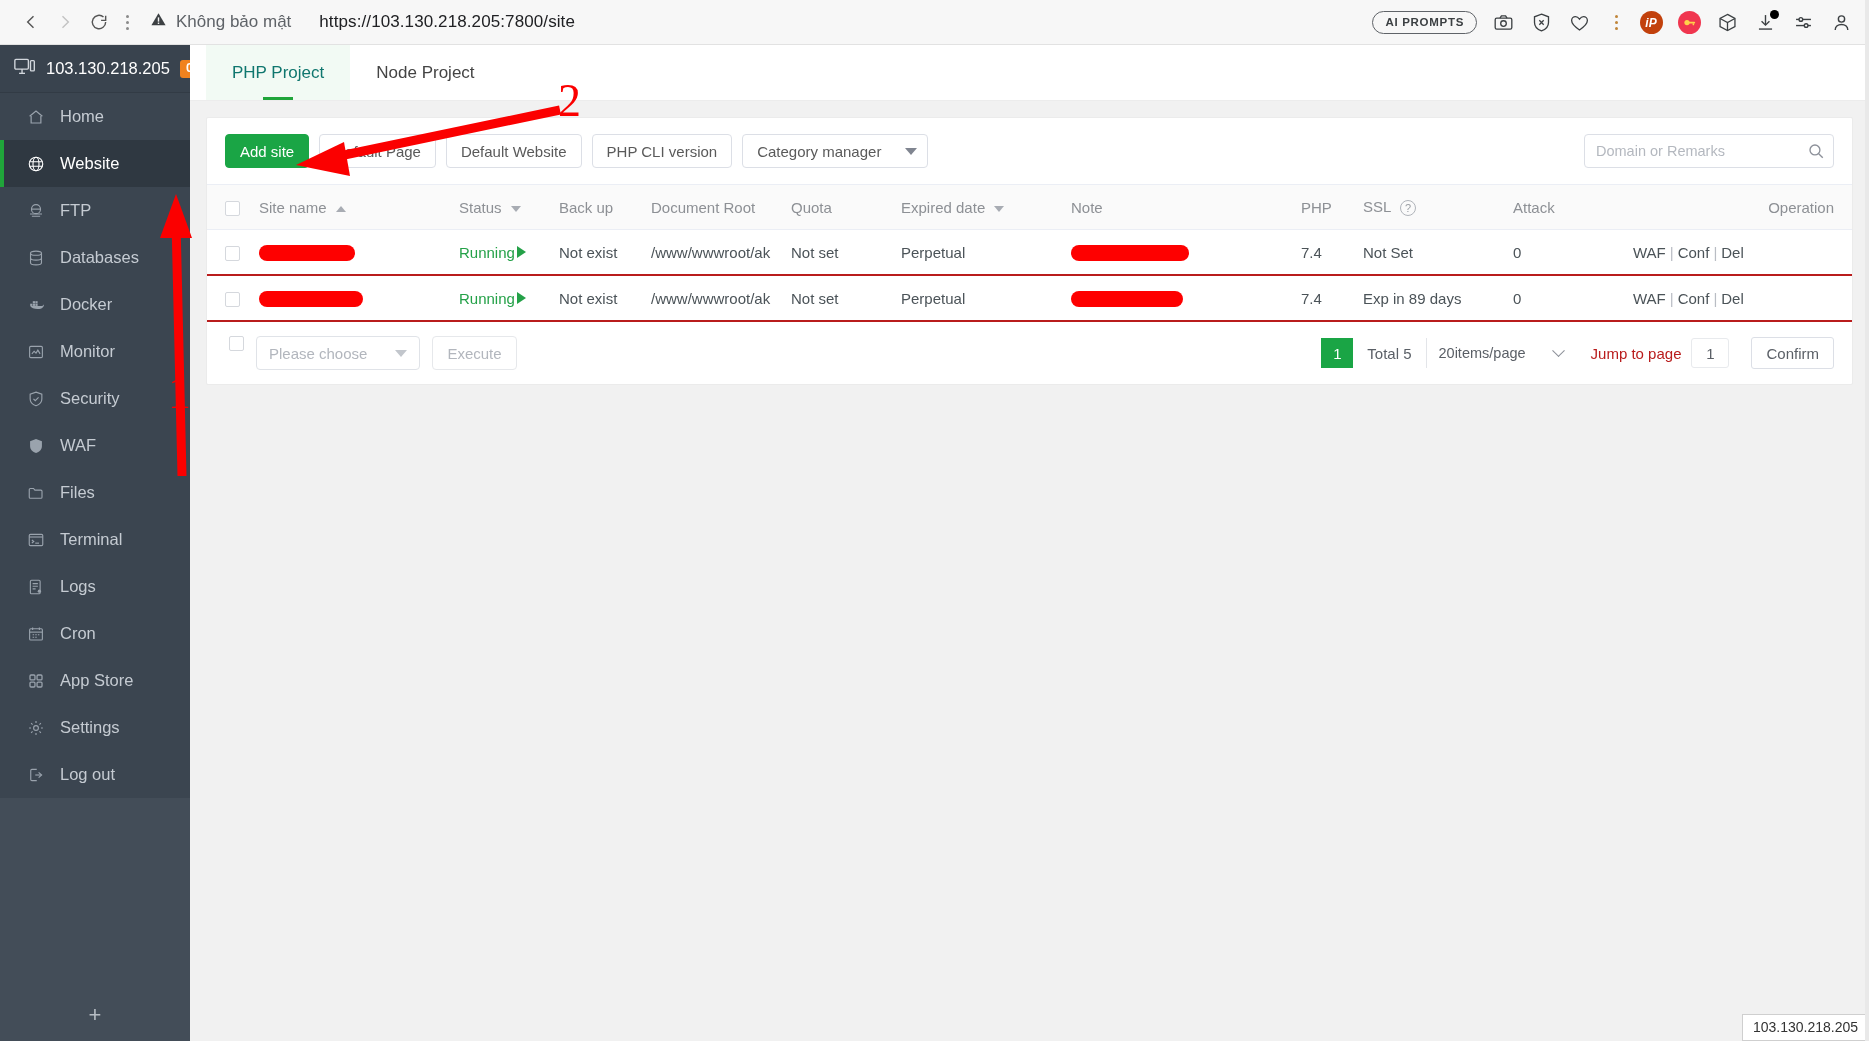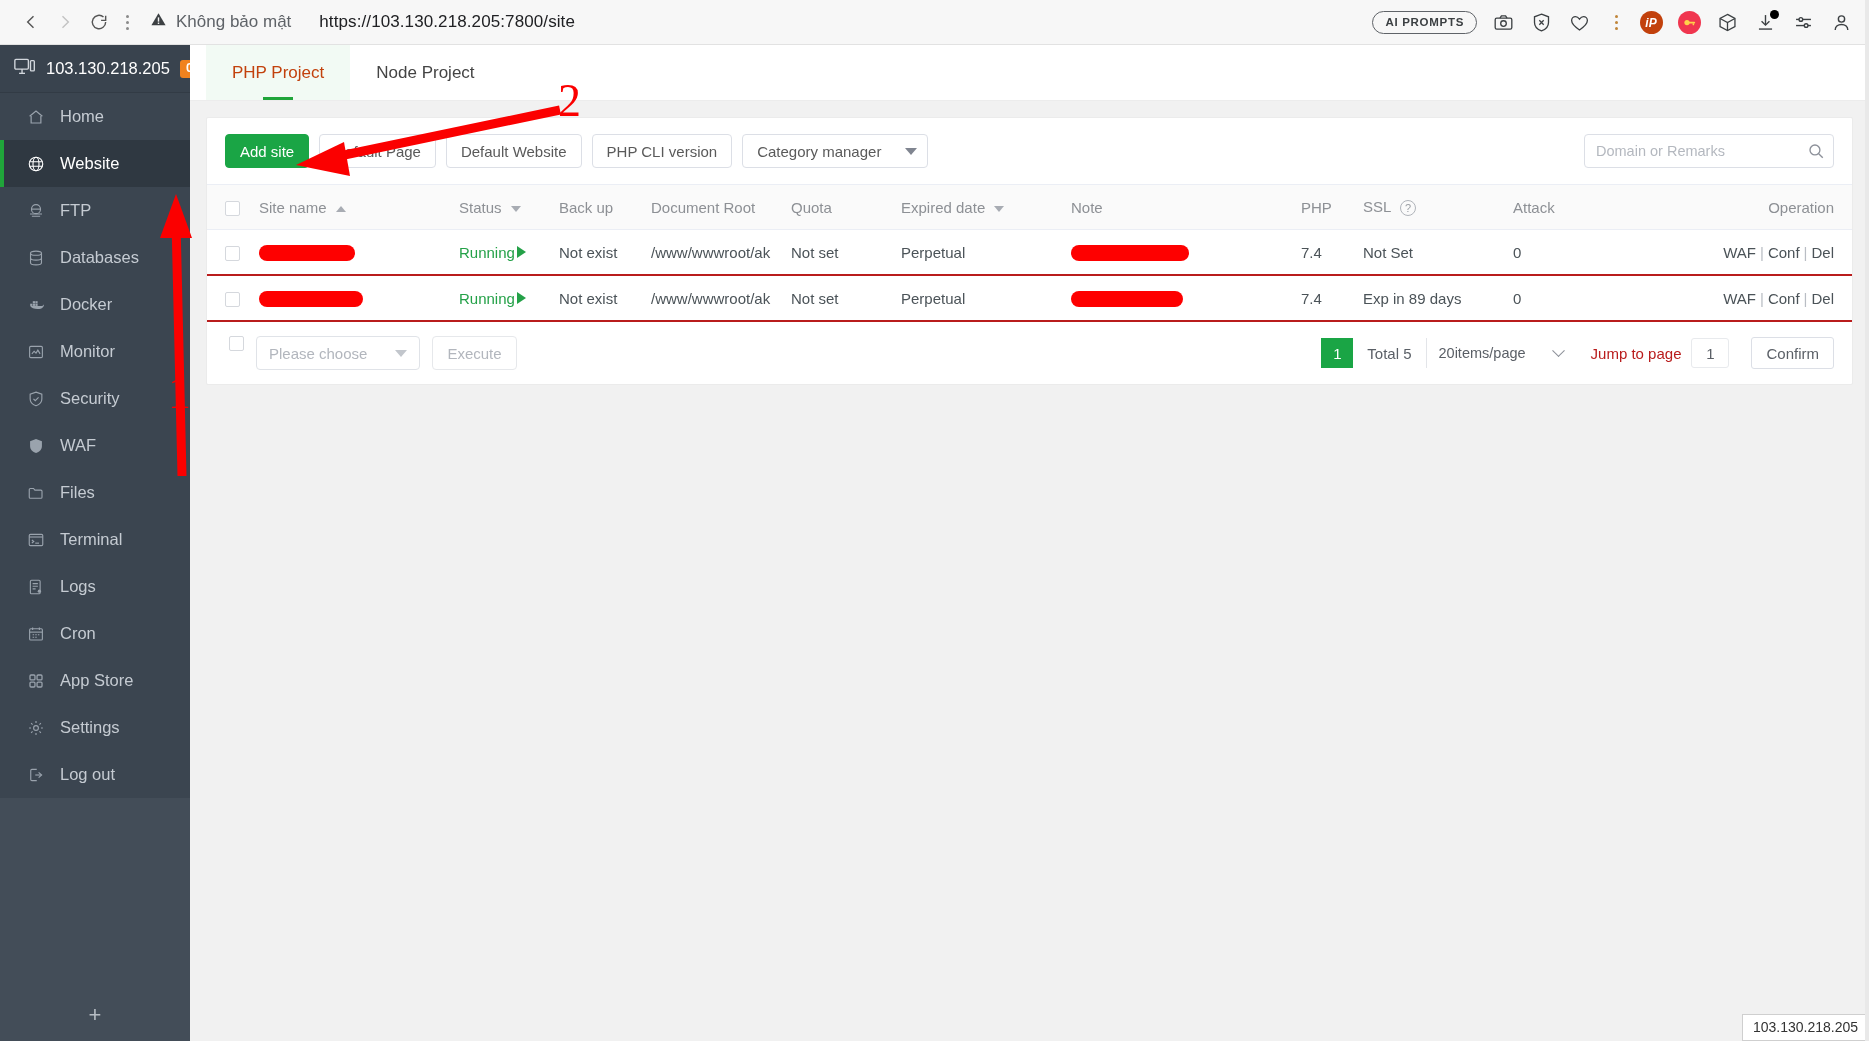--- a/index.html
+++ b/index.html
@@ -159,21 +159,21 @@
   }
   .tab {
     padding: 0 26px;
     display: flex; align-items: center; justify-content: center;
     font-size: 17px;
     color: #444;
     position: relative;
   }
   .tab.active {
     background: #f2faf4;
-    color: #c2410c;
+    color: #0f766e;
     justify-content: flex-end;
   }
   .tab.active::after {
     content: "";
     position: absolute;
     bottom: 0; left: 50%; transform: translateX(-50%);
     width: 30px; height: 3px;
     background: #20a53a;
   }
 
@@ -300,21 +300,21 @@
   .green { color: #24a148; }
   .orange { color: #e6a23c; }
   .run { color: #24a148; display: inline-flex; align-items: center; gap: 2px; }
   .play-tri {
     width: 0; height: 0;
     border-top: 6px solid transparent;
     border-bottom: 6px solid transparent;
     border-left: 9px solid #24a148;
     display: inline-block;
   }
-  .op-cell { text-align: right; padding-right: 18px !important; color: #24a148; }
+  .op-cell { text-align: left; padding-right: 18px !important; color: #24a148; }
   .op-sep { color: #b9bdc4; margin: 0 4px; }
 
   
   .tfoot {
     display: flex; 
     padding: 14px 18px;
     gap: 12px;
   }
   .select-box {
     height: 34px;

